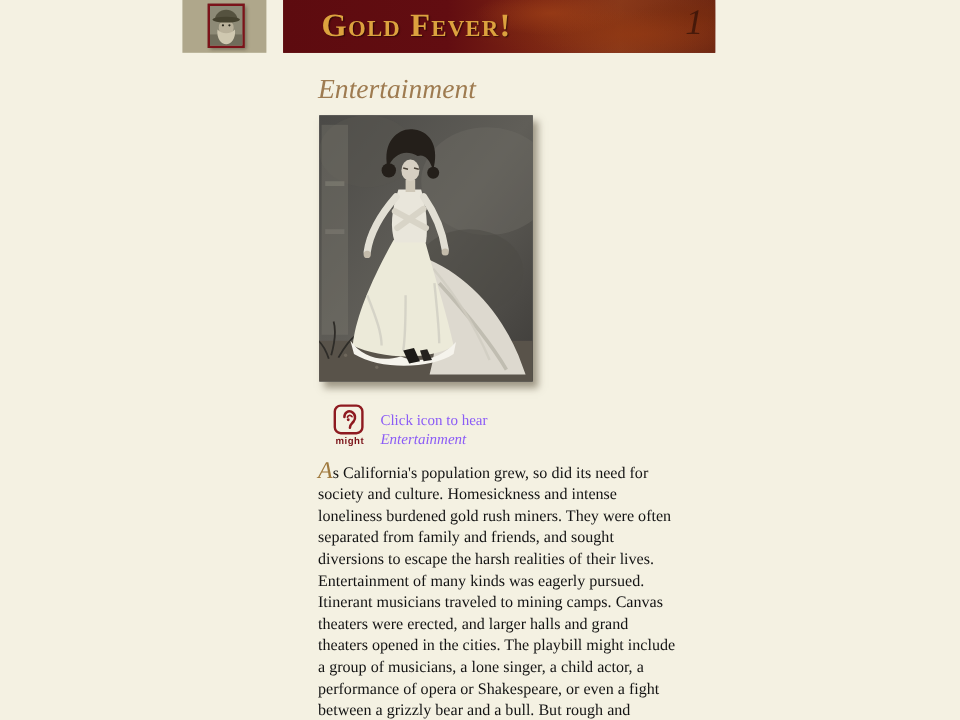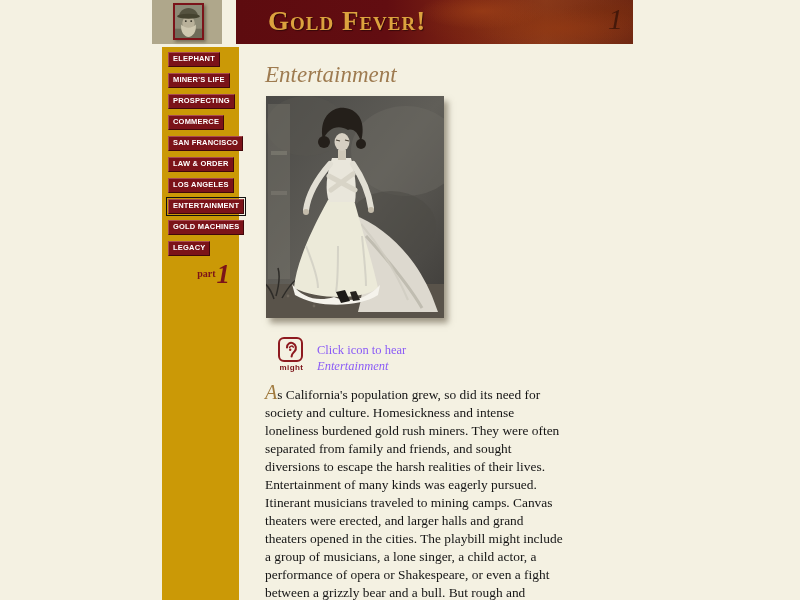--- a/index.html
+++ b/index.html
@@ -6,21 +6,21 @@
   html,body{margin:0;padding:0;}
   body{width:800px;height:600px;background:#F4F1E2;font-family:"Liberation Serif",serif;overflow:hidden;}
   .page{position:relative;width:800px;height:600px;background:#F4F1E2;}
 
   
   .thumb-block{position:absolute;left:152px;top:0;width:70px;height:44px;background:#AFA78B;}
   .thumb-frame{position:absolute;left:21px;top:3px;width:31px;height:37px;border:2px solid #7B1319;
     box-sizing:border-box;background:#8d8a76;box-shadow:2px 2px 3px rgba(40,30,20,.4);}
   .thumb-frame svg{display:block;width:100%;height:100%;}
 
-  .banner{position:absolute;left:236px;top:0;width:397px;height:44px;background-color:#600C10;
+  .banner{position:absolute;left:236px;top:0;width:360px;height:44px;background-color:#600C10;
     background-image:
       radial-gradient(ellipse 90px 26px at 62% 25%, rgba(168,70,24,.55), transparent 70%),
       radial-gradient(ellipse 130px 30px at 82% 65%, rgba(150,58,18,.6), transparent 70%),
       radial-gradient(ellipse 70px 20px at 95% 30%, rgba(120,44,14,.6), transparent 75%),
       radial-gradient(ellipse 180px 40px at 75% 45%, rgba(130,48,16,.5), transparent 70%),
       linear-gradient(90deg,#5D0B0F 0%,#620D11 38%,#7A2413 58%,#8A3A1B 78%,#6F2812 100%);}
   .banner-title{position:absolute;left:32px;top:50%;transform:translateY(-52%);
     font-family:"Liberation Serif",serif;font-variant:small-caps;font-weight:bold;
     font-size:27px;color:#DCA23E;letter-spacing:1px;text-shadow:1px 1px 1px rgba(0,0,0,.45);}
   .banner-numeral{position:absolute;right:10px;top:2px;font-family:"Liberation Serif",serif;
@@ -80,35 +80,20 @@
         <circle cx="15.6" cy="15.6" r="0.9" fill="#2c2a20"></circle>
       </svg>
     </div>
   </div>
 
   <div class="banner">
     <div class="banner-title">Gold Fever!</div>
     <div class="banner-numeral">1</div>
   </div>
 
-  <nav class="sidebar">
-    <a class="nav-btn">ELEPHANT</a>
-    <a class="nav-btn">MINER'S LIFE</a>
-    <a class="nav-btn">PROSPECTING</a>
-    <a class="nav-btn">COMMERCE</a>
-    <a class="nav-btn">SAN FRANCISCO</a>
-    <a class="nav-btn">LAW &amp; ORDER</a>
-    <a class="nav-btn">LOS ANGELES</a>
-    <a class="nav-btn active">ENTERTAINMENT</a>
-    <a class="nav-btn">GOLD MACHINES</a>
-    <a class="nav-btn">LEGACY</a>
-    <div class="part">
-      <span class="part-word">part</span><span class="part-num">1</span>
-    </div>
-  </nav>
 
   <h1 class="heading">Entertainment</h1>
 
   <div class="photo">
     <svg viewBox="0 0 178 222" preserveAspectRatio="none">
       <defs>
         <linearGradient id="bgg" x1="0" y1="0" x2="1" y2="1">
           <stop offset="0" stop-color="#4a4946"></stop>
             <stop offset="0.5" stop-color="#605e58"></stop>
             <stop offset="1" stop-color="#3e3c39"></stop>

